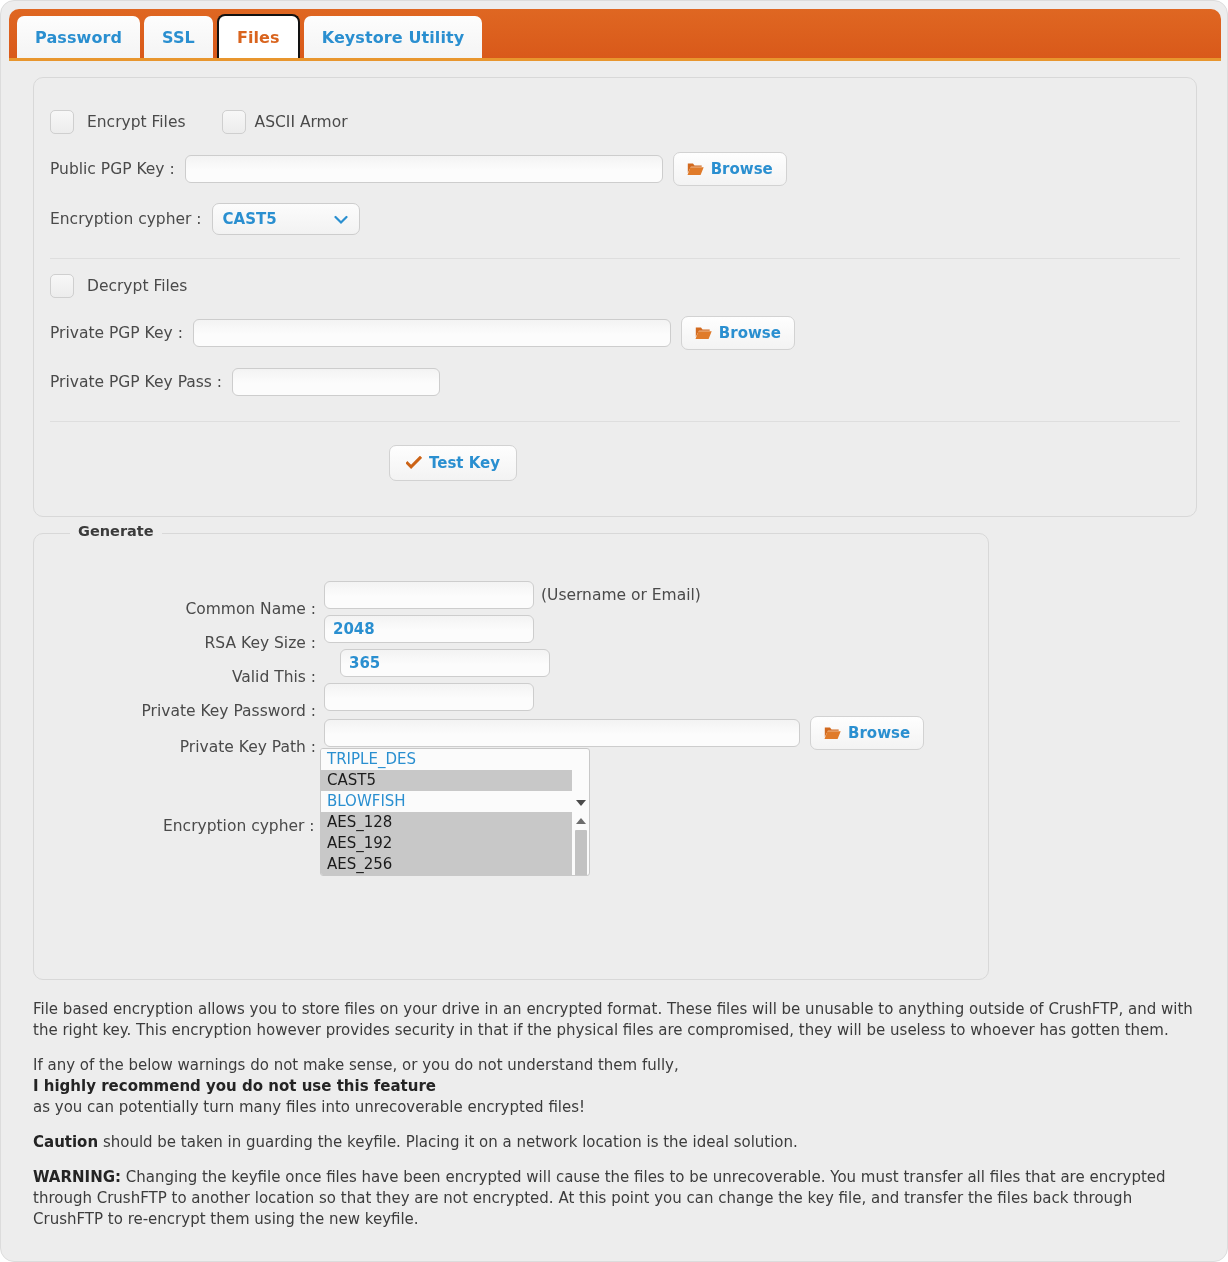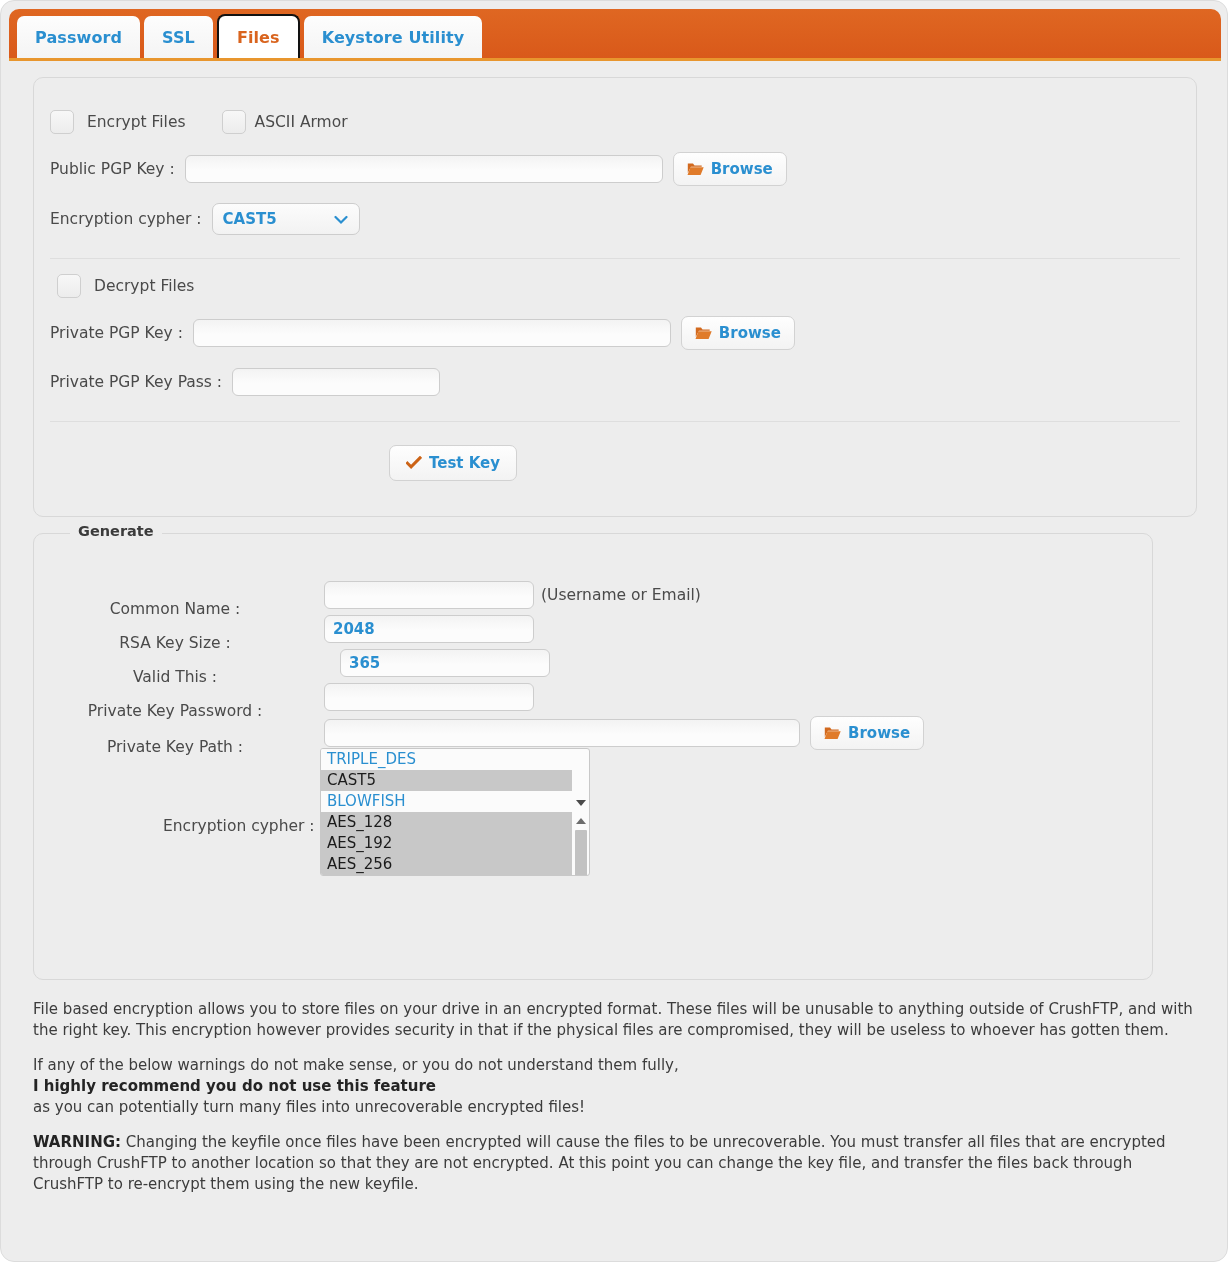--- a/index.html
+++ b/index.html
@@ -59,40 +59,40 @@
   }
 
   
   .panel {
     position: absolute;
     background: #ededed;
     border: 1px solid #d8d8d8;
     border-radius: 10px;
   }
   #panel-keys { left: 32px; top: 76px; width: 1164px; height: 440px; }
-  #panel-generate { left: 32px; top: 532px; width: 1120px; height: 447px; }
+  #panel-generate { left: 32px; top: 532px; width: 956px; height: 447px; }
 
   .legend {
     position: absolute;
     left: 36px; top: -11px;
     padding: 0 8px;
     background: #ededed;
     font-size: 14.5px;
     font-weight: bold;
     color: #3b3b3b;
   }
 
   
   .row { position: absolute; display: flex; align-items: center; }
   .lbl {
     font-size: 15.5px;
     color: #4a4a4a;
     white-space: nowrap;
   }
-  .lbl.right { text-align: center; display: inline-block; margin-top: 28px; }
+  .lbl.right { text-align: right; display: inline-block; margin-top: 28px; }
 
   .chk {
     width: 24px; height: 24px;
     background: linear-gradient(to bottom, #f7f7f7 0%, #ececec 100%);
     border: 1px solid #cfcfcf;
     border-radius: 5px;
     cursor: pointer;
     flex: none;
   }
 
@@ -267,21 +267,21 @@
         <span class="chev">
           <svg width="14" height="9" viewBox="0 0 14 9">
             <path d="M1.5 1.5L7 7l5.5-5.5" stroke="#2a8fd0" stroke-width="2.2" fill="none" stroke-linecap="round"></path>
           </svg>
         </span>
       </span>
     </div>
 
     <div class="hr" style="left:16px; top:180px; width:1130px;"></div>
 
-    <div class="row" style="left:23px; top:196px;">
+    <div class="row" style="left:16px; top:196px;">
       <div class="chk"></div>
       <span class="lbl" style="margin-left:13px;">Decrypt Files</span>
     </div>
 
     <div class="row" style="left:16px; top:238px;">
       <span class="lbl">Private PGP Key :</span>
       <input class="txt" style="width: 478px; margin-left: 10px;" type="text" value="">
       <button class="btn" style="margin-left:10px;">
         <span>
           <svg width="17" height="14" viewBox="0 0 17 14">
@@ -375,17 +375,20 @@
   </div>
 
   <div class="info" style="top:998px;">
     <p class="note">File based encryption allows you to store files on your drive in an encrypted format. These files will be unusable to anything outside of CrushFTP, and with the right key. This encryption however provides security in that if the physical files are compromised, they will be useless to whoever has gotten them.</p>
     <p class="note">
       <span>If any of the below warnings do not make sense, or you do not understand them fully,</span><br>
       <b>I highly recommend you do not use this feature</b><br>
       <span>as you can potentially turn many files into unrecoverable encrypted files!</span>
     </p>
     <p class="note">
+      <b>Caution</b><span> should be taken in guarding the keyfile. Placing it on a network location is the ideal solution.</span>
+    </p>
+    <p class="note">
       <b>WARNING:</b><span> Changing the keyfile once files have been encrypted will cause the files to be unrecoverable. You must transfer all files that are encrypted through CrushFTP to another location so that they are not encrypted. At this point you can change the key file, and transfer the files back through CrushFTP to re-encrypt them using the new keyfile.</span>
     </p>
   </div>
 
 </div>
 
 </body></html>

